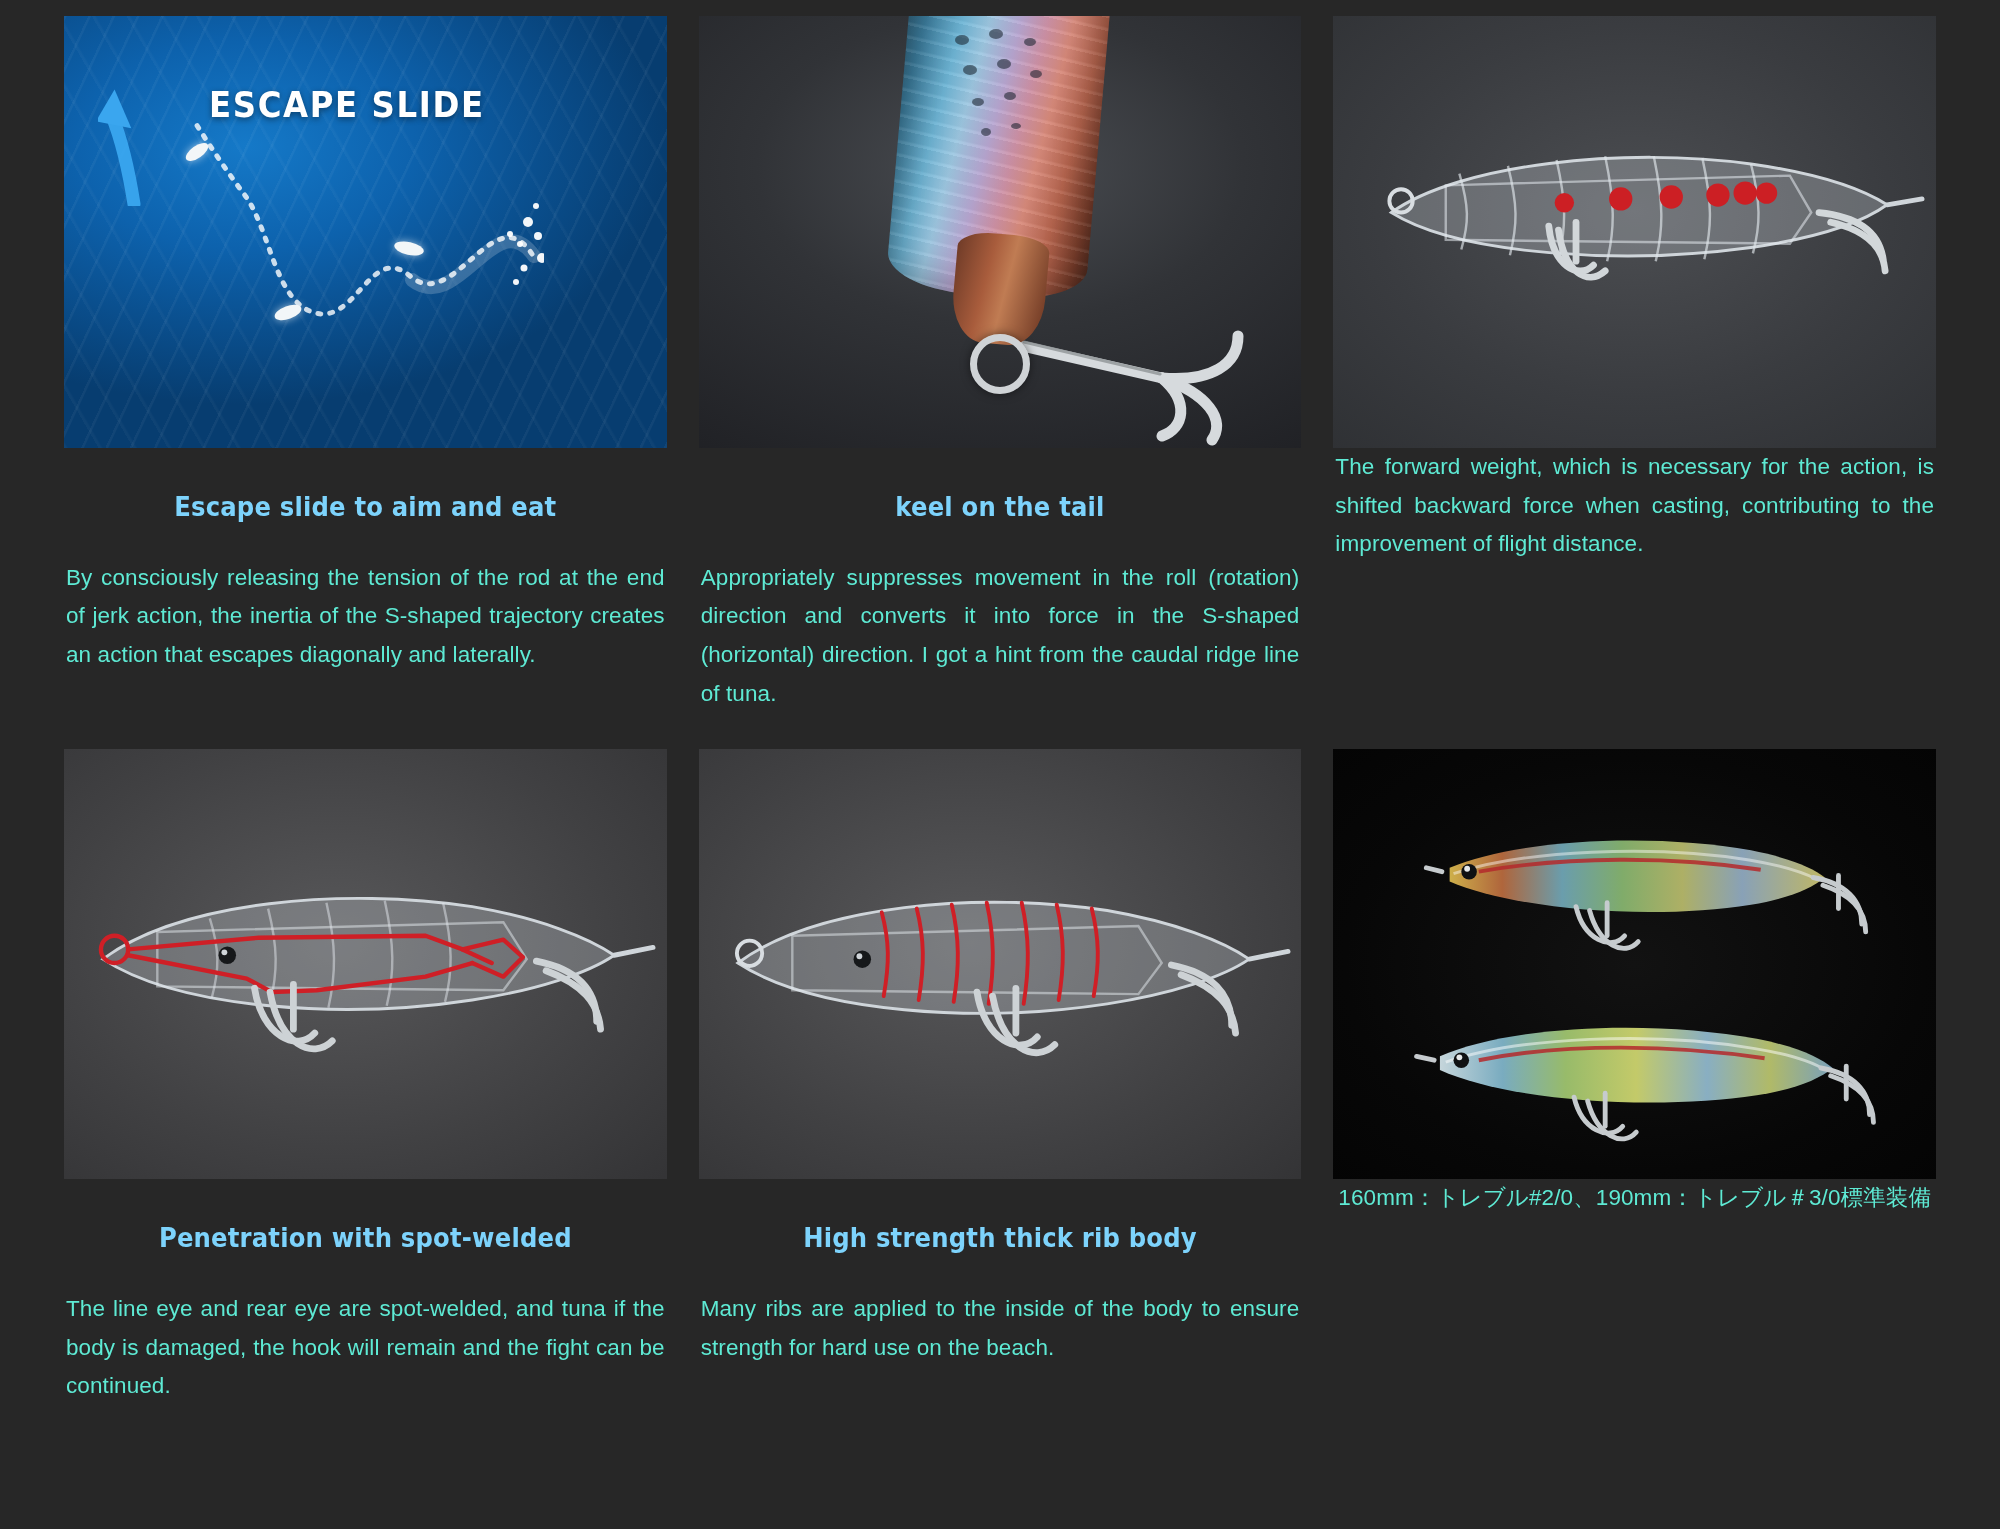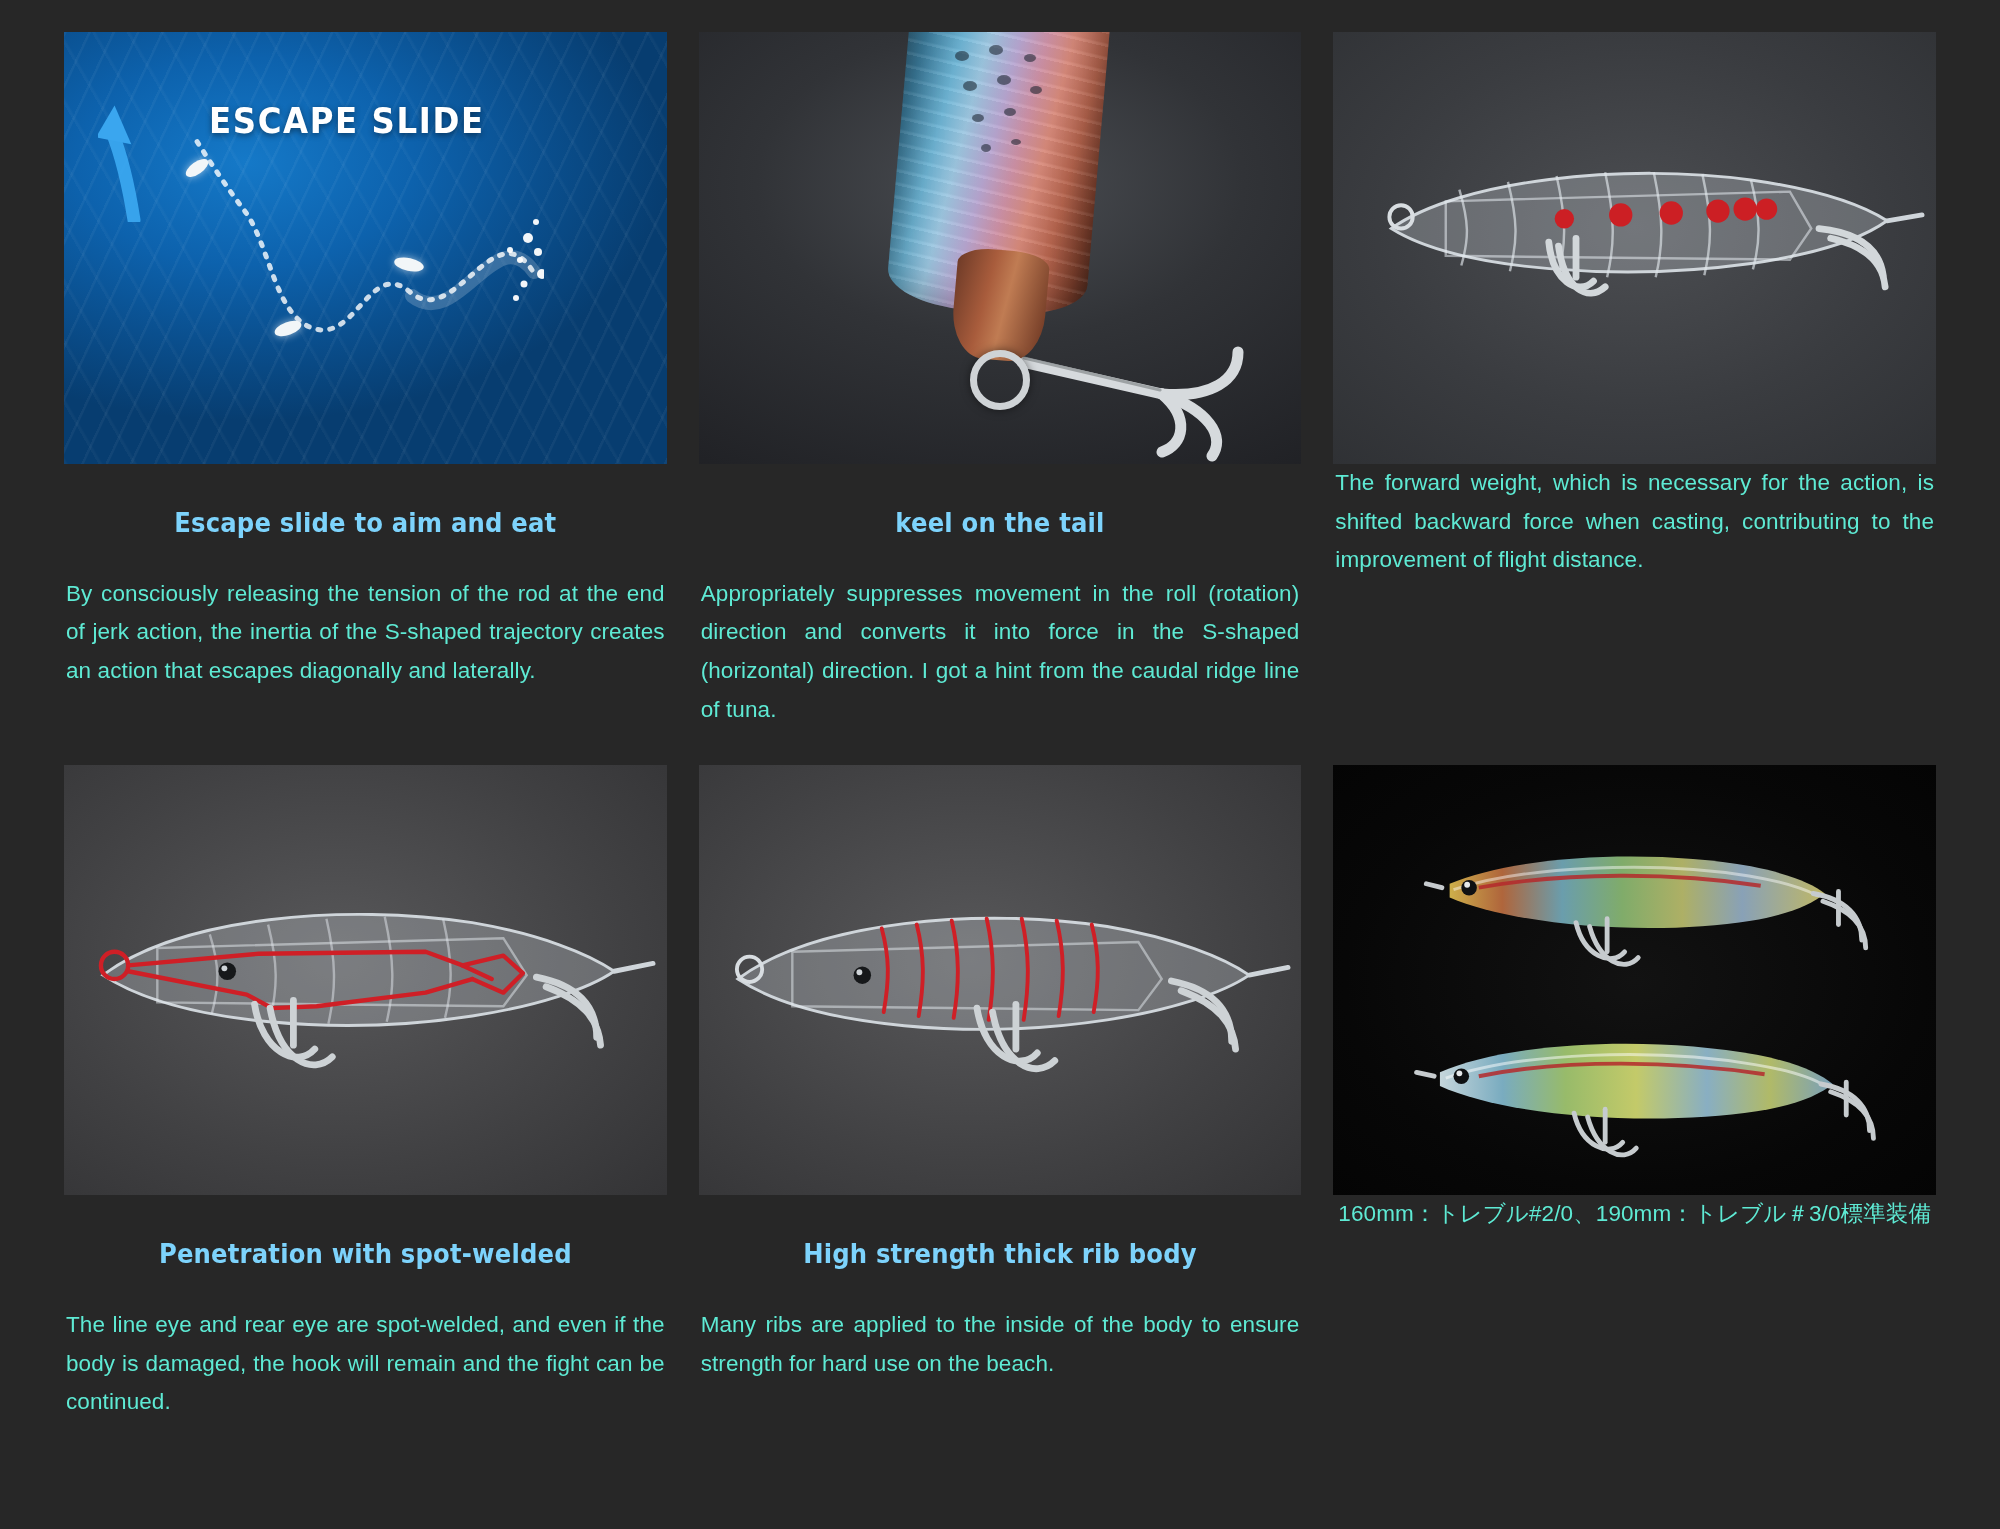--- a/index.html
+++ b/index.html
@@ -9,21 +9,21 @@
   }
   body {
     width: 2000px;
     min-height: 1529px;
     font-family: "Liberation Sans", sans-serif;
     color: #e9e9e9;
     -webkit-font-smoothing: antialiased;
   }
   .page {
     width: 1916px;
-    margin: 16px auto;
+    margin: 0 auto;
     background: #272727;
     padding: 8px;
     box-sizing: border-box;
   }
   .grid {
     display: grid;
     grid-template-columns: repeat(3, 1fr);
     column-gap: 32px;
     row-gap: 0;
     padding: 8px 14px 0 14px;
@@ -317,21 +317,21 @@
             <path d="M196 240 C204 290 240 306 258 286"></path>
             <path d="M212 244 C222 298 256 314 276 294"></path>
             <path d="M236 236 L236 282"></path>
             <path d="M486 212 C528 220 548 242 548 274"></path>
             <path d="M496 222 C534 236 550 256 552 282"></path>
           </g>
           <path d="M566 206 L606 198" stroke="#cfd5da" stroke-width="5" stroke-linecap="round" fill="none"></path>
         </svg>
       </div>
       <div class="caption">Penetration with spot-welded</div>
-      <div class="body-text">The line eye and rear eye are spot-welded, and even if the body is damaged, the hook will remain and the fight can be continued.</div>
+      <div class="body-text">The line eye and rear eye are spot-welded, and tuna if the body is damaged, the hook will remain and the fight can be continued.</div>
     </div>
 
     <div class="cell">
       <div class="figure small fig-charcoal">
         <svg style="position:absolute; left:0; top:0; width:100%; height:100%;" viewBox="0 0 620 430" preserveAspectRatio="xMidYMid meet">
           <path d="M40 214 C120 154 290 140 420 160 C490 172 540 192 566 210 C540 228 486 246 420 256 C290 276 120 266 40 214 Z" fill="rgba(205,212,218,0.30)" stroke="#cfd5da" stroke-width="3"></path>
           <path d="M96 186 L452 176 L476 214 L452 246 L96 242 Z" fill="none" stroke="rgba(230,235,240,0.5)" stroke-width="2.5"></path>
           <g stroke="#cf1f26" stroke-width="4" fill="none" stroke-linecap="round">
             <path d="M188 162 C196 192 196 214 190 248"></path>
             <path d="M224 158 C232 190 232 216 226 252"></path>

